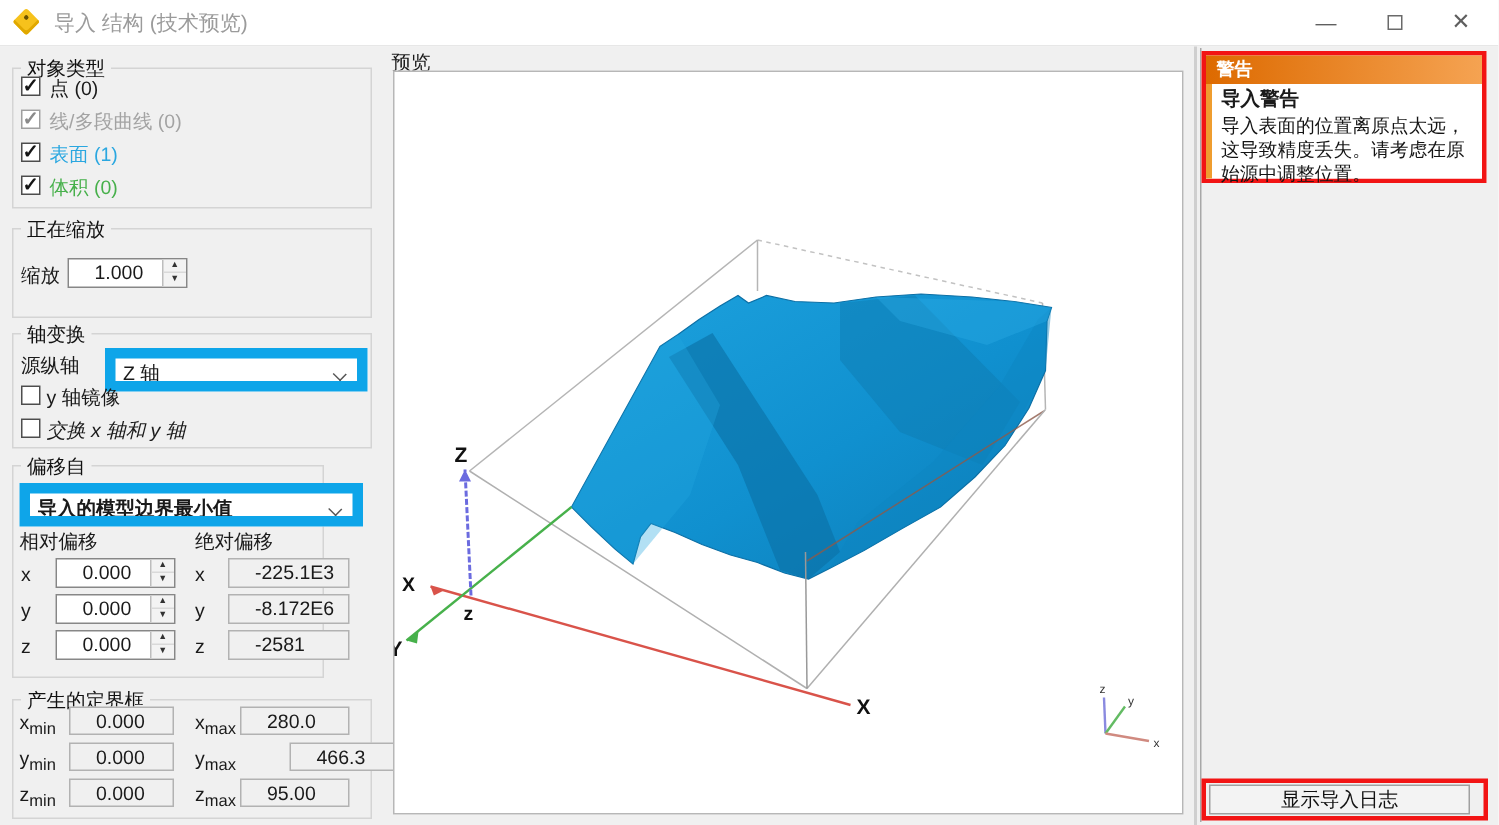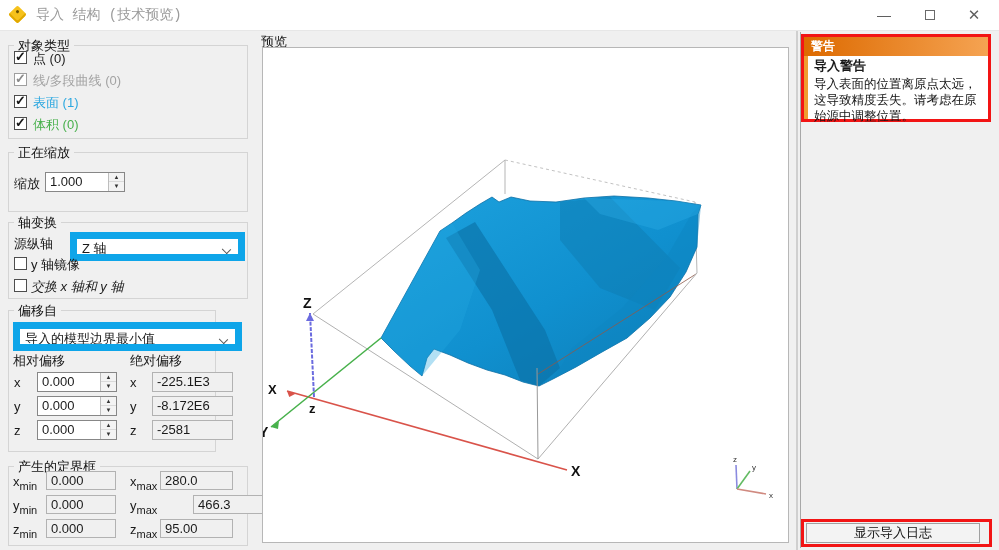--- a/index.html
+++ b/index.html
@@ -5,39 +5,39 @@
   * { margin:0; padding:0; box-sizing:border-box; }
   html,body { width:999px; height:550px; }
   body {
     position:relative; overflow:hidden; background:#ffffff;
     font-family:"Liberation Sans", sans-serif; font-size:13px; color:#1a1a1a;
   }
   
   .titlebar { position:absolute; left:0; top:0; width:999px; height:31px; background:#fff; border-bottom:1px solid #e7e7e7; }
   .app-icon { position:absolute; left:11px; top:8px; width:13px; height:13px; background:#f6c21c; transform:rotate(45deg); border-radius:2px; box-shadow:inset -2px -2px 0 #e0a800; }
   .app-icon::after { content:""; position:absolute; left:3px; top:3px; width:3px; height:3px; background:#6b5200; border-radius:50%; }
-  .win-title { position:absolute; left:36px; top:0; line-height:30px; font-size:14px; color:#9b9b9b;font-family:Liberation Mono, monospace; }
+  .win-title { position:absolute; left:36px; top:0; line-height:30px; font-size:14px; color:#9b9b9b; }
   .win-btn { position:absolute; top:0; width:34px; height:30px; text-align:center; line-height:30px; color:#5f5f5f; font-size:14px; cursor:default; }
   .btn-min { right:98px; }
   .btn-max { right:52px; }
   .btn-close { right:8px; font-size:15px; }
   .max-box { display:inline-block; width:10px; height:10px; border:1px solid #6a6a6a; vertical-align:middle; margin-top:-2px; }
   
   .main-bg { position:absolute; left:0; top:31px; width:999px; height:519px; background:#f0f0f0; }
   
   .group { position:absolute; border:1px solid #d4d4d4; }
   .group-title { position:absolute; top:-9px; left:5px; background:#f0f0f0; padding:0 4px; font-size:13px; color:#111; white-space:nowrap; }
   .lbl { position:absolute; font-size:13px; color:#1a1a1a; white-space:nowrap; }
   
   .cb { position:absolute; width:13px; height:13px; background:#fff; border:1px solid #4d4d4d; }
   .cb.checked::after { content:"✓"; position:absolute; left:0; top:-3px; font-size:13px; font-weight:bold; color:#161616; }
   .cb.dim { border-color:#9f9f9f; }
   .cb.dim.checked::after { color:#8a8a8a; }
   
-  .field { position:absolute; background:#fff; border:1px solid #878787; font-size:13px; padding:1px 4px; line-height:15px; overflow:hidden; }
+  .field { position:absolute; background:#fff; border:1px solid #878787; font-size:13px; padding:1px 17px; line-height:15px; overflow:hidden; }
   .field.readonly { background:#f0f0f0; border-color:#b2b2b2; }
   .spinners { position:absolute; top:0; right:0; bottom:0; width:16px; border-left:1px solid #bdbdbd; background:#f3f3f3; }
   .spinners div { height:50%; font-size:6px; line-height:8px; text-align:center; color:#333; border-bottom:1px solid #d9d9d9; }
   .spinners div:last-child { border-bottom:none; }
   
   .combo { position:absolute; background:#fff; border:7px solid #0ea5e9; font-size:13px; padding:2px 18px 13px 5px; line-height:15px; white-space:nowrap; overflow:hidden; }
   .combo::after { content:""; position:absolute; right:8px; top:7px; width:6px; height:6px; border-right:1px solid #555; border-bottom:1px solid #555; transform:rotate(45deg) scale(1,0.9); }
   sub { font-size:11px; }
   
   .preview-frame { position:absolute; left:262px; top:47px; width:527px; height:496px; background:#ffffff; border:1px solid #b7b7b7; }
@@ -99,21 +99,21 @@
   <span>Z 轴</span>
 </div>
 <div class="cb" style="left:14px;top:257px;"></div>
 <div class="lbl" style="left:31px;top:256px;">y 轴镜像</div>
 <div class="cb" style="left:14px;top:279px;"></div>
 <div class="lbl" style="left:31px;top:278px;font-style:italic;">交换 x 轴和 y 轴</div>
 
 <div class="group" style="left:8px;top:310px;width:208px;height:142px;">
   <div class="group-title">偏移自</div>
 </div>
-<div class="combo" style="left:13px;top:322px;width:229px;height:20px;">
+<div class="combo" style="left:13px;top:322px;width:229px;height:20px;font-weight:bold;">
   <span>导入的模型边界最小值</span>
 </div>
 <div class="lbl" style="left:13px;top:352px;">相对偏移</div>
 <div class="lbl" style="left:130px;top:352px;">绝对偏移</div>
 
 <div class="lbl" style="left:14px;top:375px;">x</div>
 <div class="field" style="left:37px;top:372px;width:80px;height:20px;">
   <span>0.000</span>
   <div class="spinners">
       <div>▲</div>

